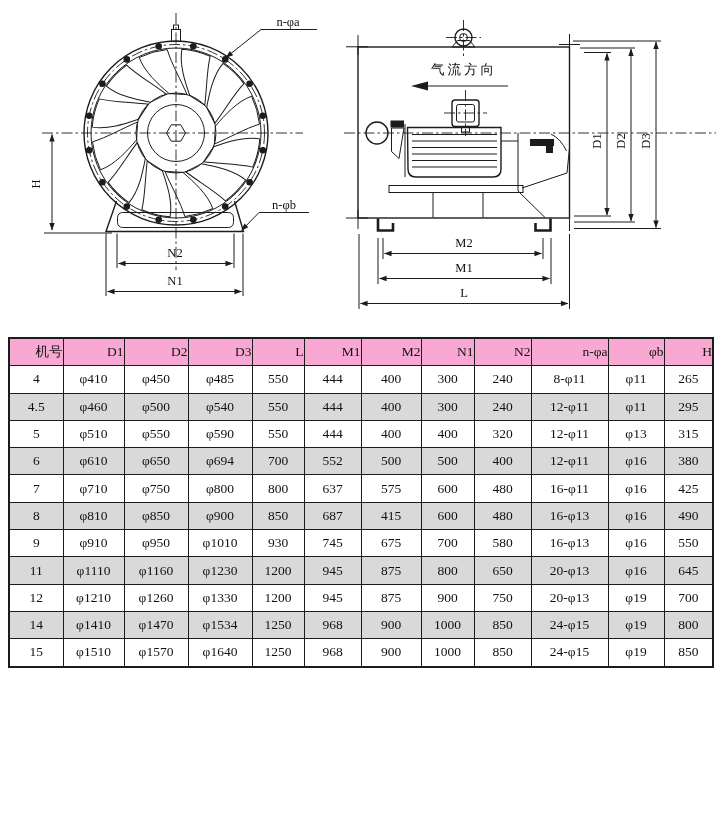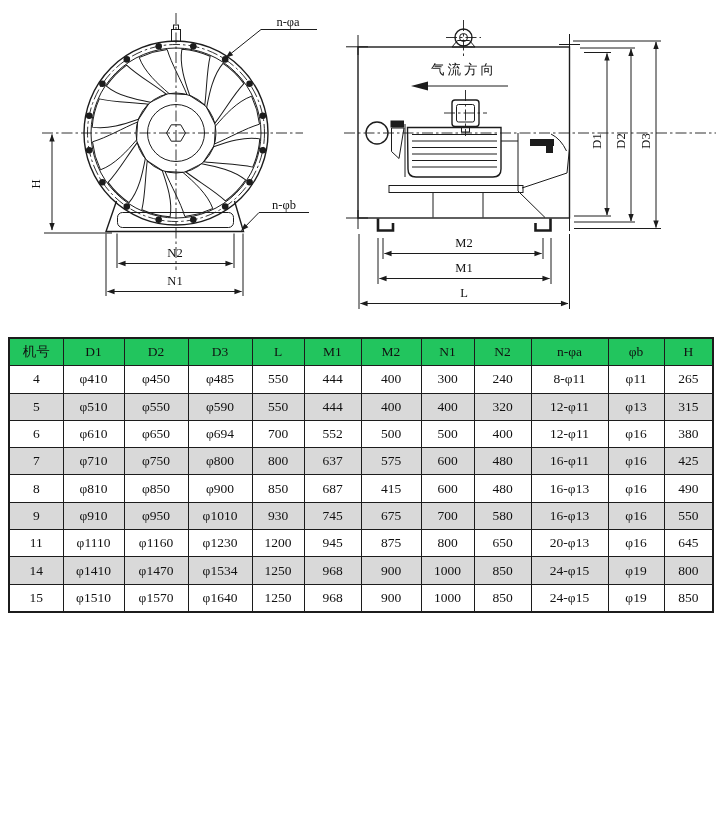--- a/index.html
+++ b/index.html
@@ -21,21 +21,21 @@
   
   table.spec{
     border-collapse:collapse;table-layout:fixed;width:704px;margin:3px 8px 0 8px;
     border:2.2px solid #1c1c1c;
   }
   .spec th,.spec td{
     border:1.5px solid #1c1c1c;text-align:center;vertical-align:middle;
     font-size:13.5px;font-weight:normal;height:26.3px;padding:0;background:#ffffff;
     font-family:"Liberation Serif","DejaVu Serif",serif;
   }
-  .spec thead th{background:#22c55e;}
+  .spec thead th{background:#f9a8d4;text-align:right;}
   .spec tbody tr:nth-child(even) td{background:#d9d9d9;}
 </style>
 </head>
 <body>
 
 <div class="page">
 
   <svg width="720" height="334" viewBox="0 0 720 334">
     <defs>
       <marker id="arw" viewBox="0 0 10 10" refX="9.4" refY="5" markerWidth="10.5" markerHeight="7.5" orient="auto-start-reverse" markerUnits="userSpaceOnUse">
@@ -291,20 +291,34 @@
           <td>550</td>
           <td>444</td>
           <td>400</td>
           <td>300</td>
           <td>240</td>
           <td>8-φ11</td>
           <td>φ11</td>
           <td>265</td>
         </tr>
         <tr>
+          <td>4.5</td>
+          <td>φ460</td>
+          <td>φ500</td>
+          <td>φ540</td>
+          <td>550</td>
+          <td>444</td>
+          <td>400</td>
+          <td>300</td>
+          <td>240</td>
+          <td>12-φ11</td>
+          <td>φ11</td>
+          <td>295</td>
+        </tr>
+        <tr>
           <td>5</td>
           <td>φ510</td>
           <td>φ550</td>
           <td>φ590</td>
           <td>550</td>
           <td>444</td>
           <td>400</td>
           <td>400</td>
           <td>320</td>
           <td>12-φ11</td>
@@ -375,20 +389,34 @@
           <td>1200</td>
           <td>945</td>
           <td>875</td>
           <td>800</td>
           <td>650</td>
           <td>20-φ13</td>
           <td>φ16</td>
           <td>645</td>
         </tr>
         <tr>
+          <td>12</td>
+          <td>φ1210</td>
+          <td>φ1260</td>
+          <td>φ1330</td>
+          <td>1200</td>
+          <td>945</td>
+          <td>875</td>
+          <td>900</td>
+          <td>750</td>
+          <td>20-φ13</td>
+          <td>φ19</td>
+          <td>700</td>
+        </tr>
+        <tr>
           <td>14</td>
           <td>φ1410</td>
           <td>φ1470</td>
           <td>φ1534</td>
           <td>1250</td>
           <td>968</td>
           <td>900</td>
           <td>1000</td>
           <td>850</td>
           <td>24-φ15</td>

